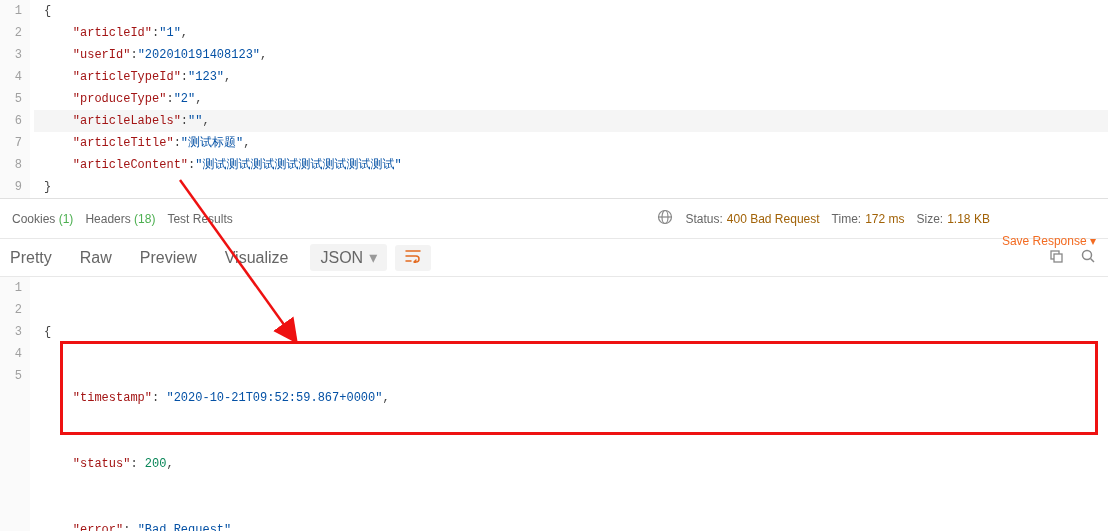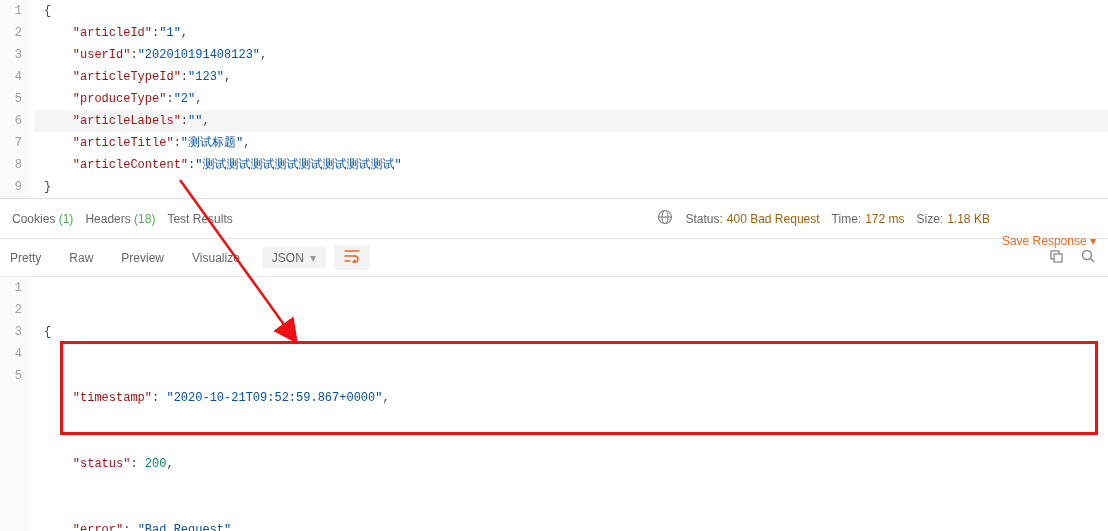--- a/index.html
+++ b/index.html
@@ -63,21 +63,21 @@
   .tabbar .val-green { color: #a16207; }
   .save-link { color: #f36b21; cursor: pointer; margin-top: 44px; }
 
   .viewbar {
     display: flex;
     align-items: center;
     height: 38px;
     padding: 0 4px;
     border-bottom: 1px solid #e8e8e8;
     font-family: -apple-system, "Segoe UI", Arial, sans-serif;
-    font-size: 12px;
+    font-size: 16px;
     color: #666;
     gap: 0;
   }
   .viewbar .vtab {
     padding: 6px 14px;
     cursor: pointer;
     color: #666;
     background: transparent;
   }
   .viewbar .vtab:first-child { padding-left: 6px; }

